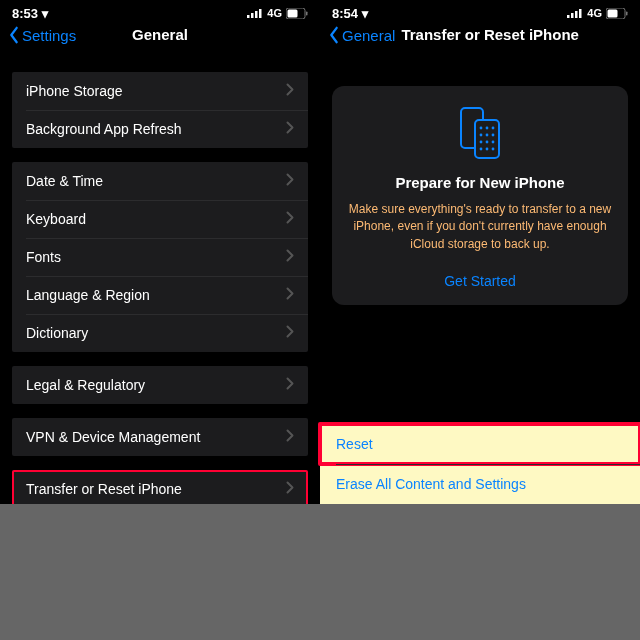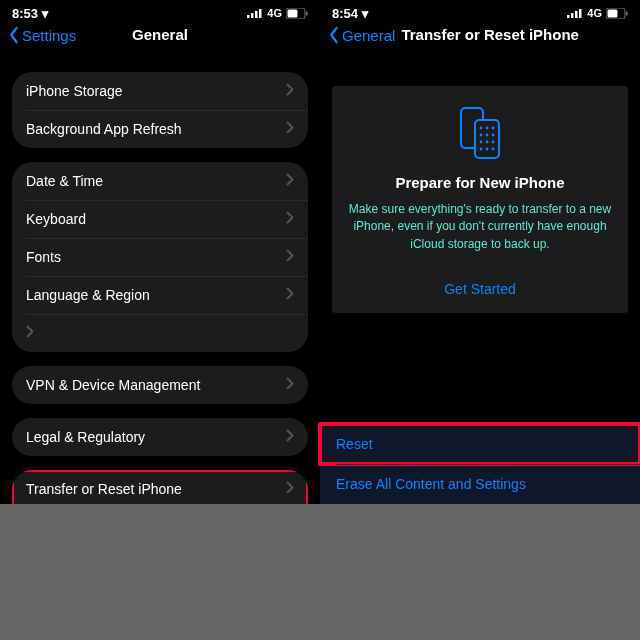--- a/index.html
+++ b/index.html
@@ -62,21 +62,21 @@
     position: static;
     text-align: left;
     margin-left: 6px;
     flex: 1;
   }
   
   .content { flex: 1; overflow: hidden; }
   .group {
     margin: 14px 12px;
     background: #1c1c1e;
-    border-radius: 20px;
+    border-radius: 2px;
     overflow: hidden;
   }
   .group.first { margin-top: 6px; }
   .cell {
     display: flex;
     align-items: center;
     padding: 10px 14px;
     color: #fff;
     font-size: 14px;
     position: relative;
@@ -100,50 +100,50 @@
     position: absolute;
     inset: -2px;
     border: 4px solid #ff0033;
     pointer-events: none;
     border-radius: 2px;
   }
   
   .promo {
     margin: 20px 12px 14px 12px;
     background: #1c1c1e;
-    border-radius: 4px;
+    border-radius: 12px;
     padding: 20px 14px 16px 14px;
     text-align: center;
   }
   .promo-icon {
     display: flex;
     justify-content: center;
     margin-bottom: 14px;
   }
   .promo h2 {
     color: #fff;
     font-size: 15px;
     font-weight: 600;
     margin-bottom: 10px;
   }
   .promo p {
-    color: #5eead4;
+    color: #fdba74;
     font-size: 12px;
     line-height: 1.45;
-    margin-bottom: 28px;
+    margin-bottom: 20px;
   }
   .promo .cta {
     color: #0a84ff;
     font-size: 14px;
   }
   
   .bottom-list {
     position: absolute;
     left: 0; right: 0; bottom: 0;
-    background: #0f172a;
+    background: #fef9c3;
   }
   .bottom-list .cell { padding: 12px 16px; }
   .bottom-list .cell + .cell::before { left: 16px; }
 </style>
 </head>
 <body>
 
 <div class="phone">
   <div class="statusbar">
     <span>8:53 ▾</span>
@@ -209,36 +209,37 @@
               <polyline points="1.5,1.5 6.5,6.5 1.5,11.5" fill="none" stroke="#555" stroke-width="2" stroke-linecap="round" stroke-linejoin="round"></polyline>
             </svg></span>
       </div>
       <div class="cell">
         <span class="label">Language &amp; Region</span>
         <span class="chev"><svg viewBox="0 0 8 13">
               <polyline points="1.5,1.5 6.5,6.5 1.5,11.5" fill="none" stroke="#555" stroke-width="2" stroke-linecap="round" stroke-linejoin="round"></polyline>
             </svg></span>
       </div>
       <div class="cell">
+        <span class="label">Dictionary</span>
         <span class="chev"><svg viewBox="0 0 8 13">
               <polyline points="1.5,1.5 6.5,6.5 1.5,11.5" fill="none" stroke="#555" stroke-width="2" stroke-linecap="round" stroke-linejoin="round"></polyline>
             </svg></span>
       </div>
     </div>
     <div class="group">
       <div class="cell">
+        <span class="label">Legal &amp; Regulatory</span>
+        <span class="chev"><svg viewBox="0 0 8 13">
+              <polyline points="1.5,1.5 6.5,6.5 1.5,11.5" fill="none" stroke="#555" stroke-width="2" stroke-linecap="round" stroke-linejoin="round"></polyline>
+            </svg></span>
+      </div>
+    </div>
+    <div class="group">
+      <div class="cell">
         <span class="label">VPN &amp; Device Management</span>
-        <span class="chev"><svg viewBox="0 0 8 13">
-              <polyline points="1.5,1.5 6.5,6.5 1.5,11.5" fill="none" stroke="#555" stroke-width="2" stroke-linecap="round" stroke-linejoin="round"></polyline>
-            </svg></span>
-      </div>
-    </div>
-    <div class="group">
-      <div class="cell">
-        <span class="label">Legal &amp; Regulatory</span>
         <span class="chev"><svg viewBox="0 0 8 13">
               <polyline points="1.5,1.5 6.5,6.5 1.5,11.5" fill="none" stroke="#555" stroke-width="2" stroke-linecap="round" stroke-linejoin="round"></polyline>
             </svg></span>
       </div>
     </div>
     <div class="group">
       <div class="cell highlight">
         <span class="label">Transfer or Reset iPhone</span>
         <span class="chev"><svg viewBox="0 0 8 13">
               <polyline points="1.5,1.5 6.5,6.5 1.5,11.5" fill="none" stroke="#555" stroke-width="2" stroke-linecap="round" stroke-linejoin="round"></polyline>

